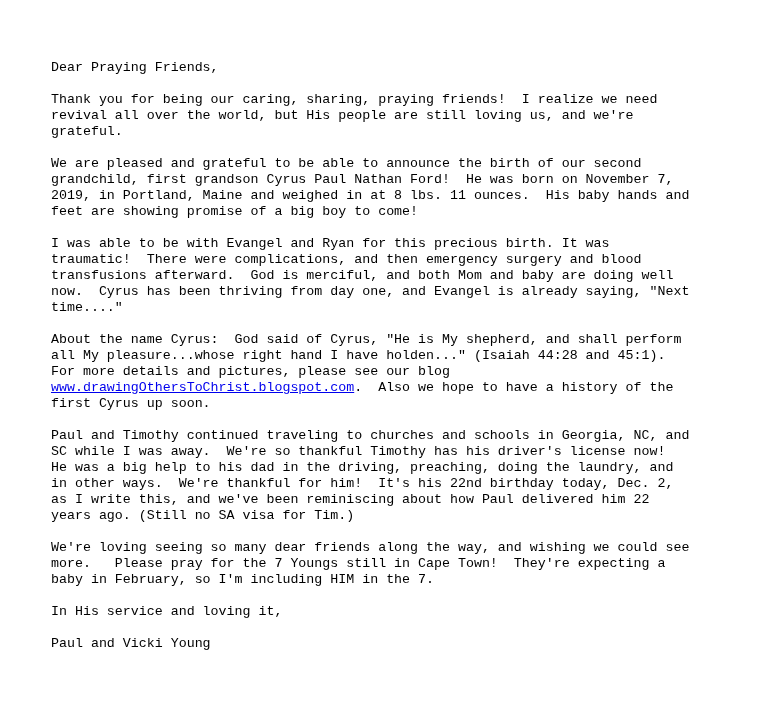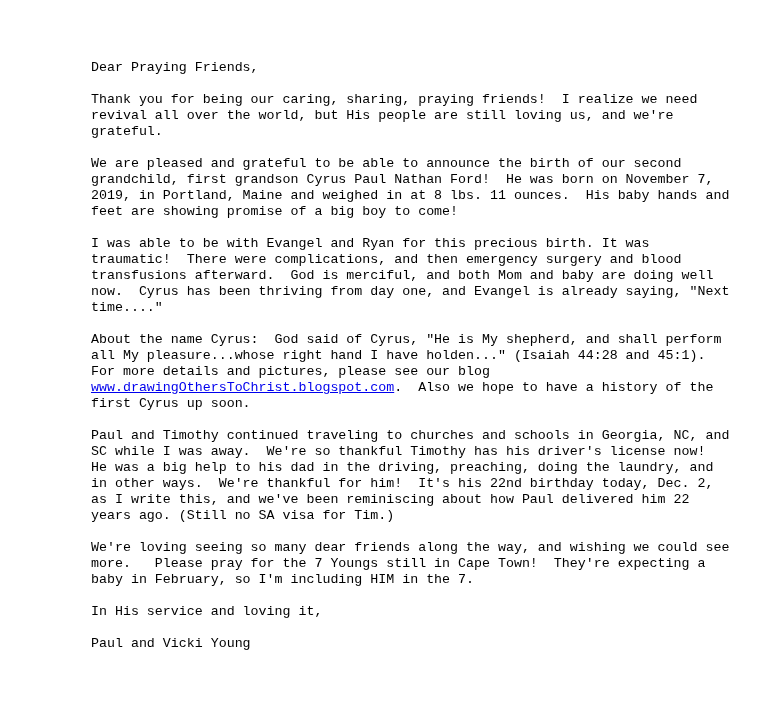--- a/index.html
+++ b/index.html
@@ -22,21 +22,20 @@
     padding: 60px 0 0 51px;
     font-family: "Liberation Mono", "DejaVu Sans Mono", monospace;
     font-size: 13.3px;
     line-height: 16px;
     color: #000000;
     white-space: pre;
   }
   .line {
     height: 16px;
     white-space: pre;
-    margin-left: 40px;
   }
   .link {
     color: #0000ee;
     cursor: pointer;
   }
 </style>
 </head>
 <body>
 
 <main class="letter-page">

